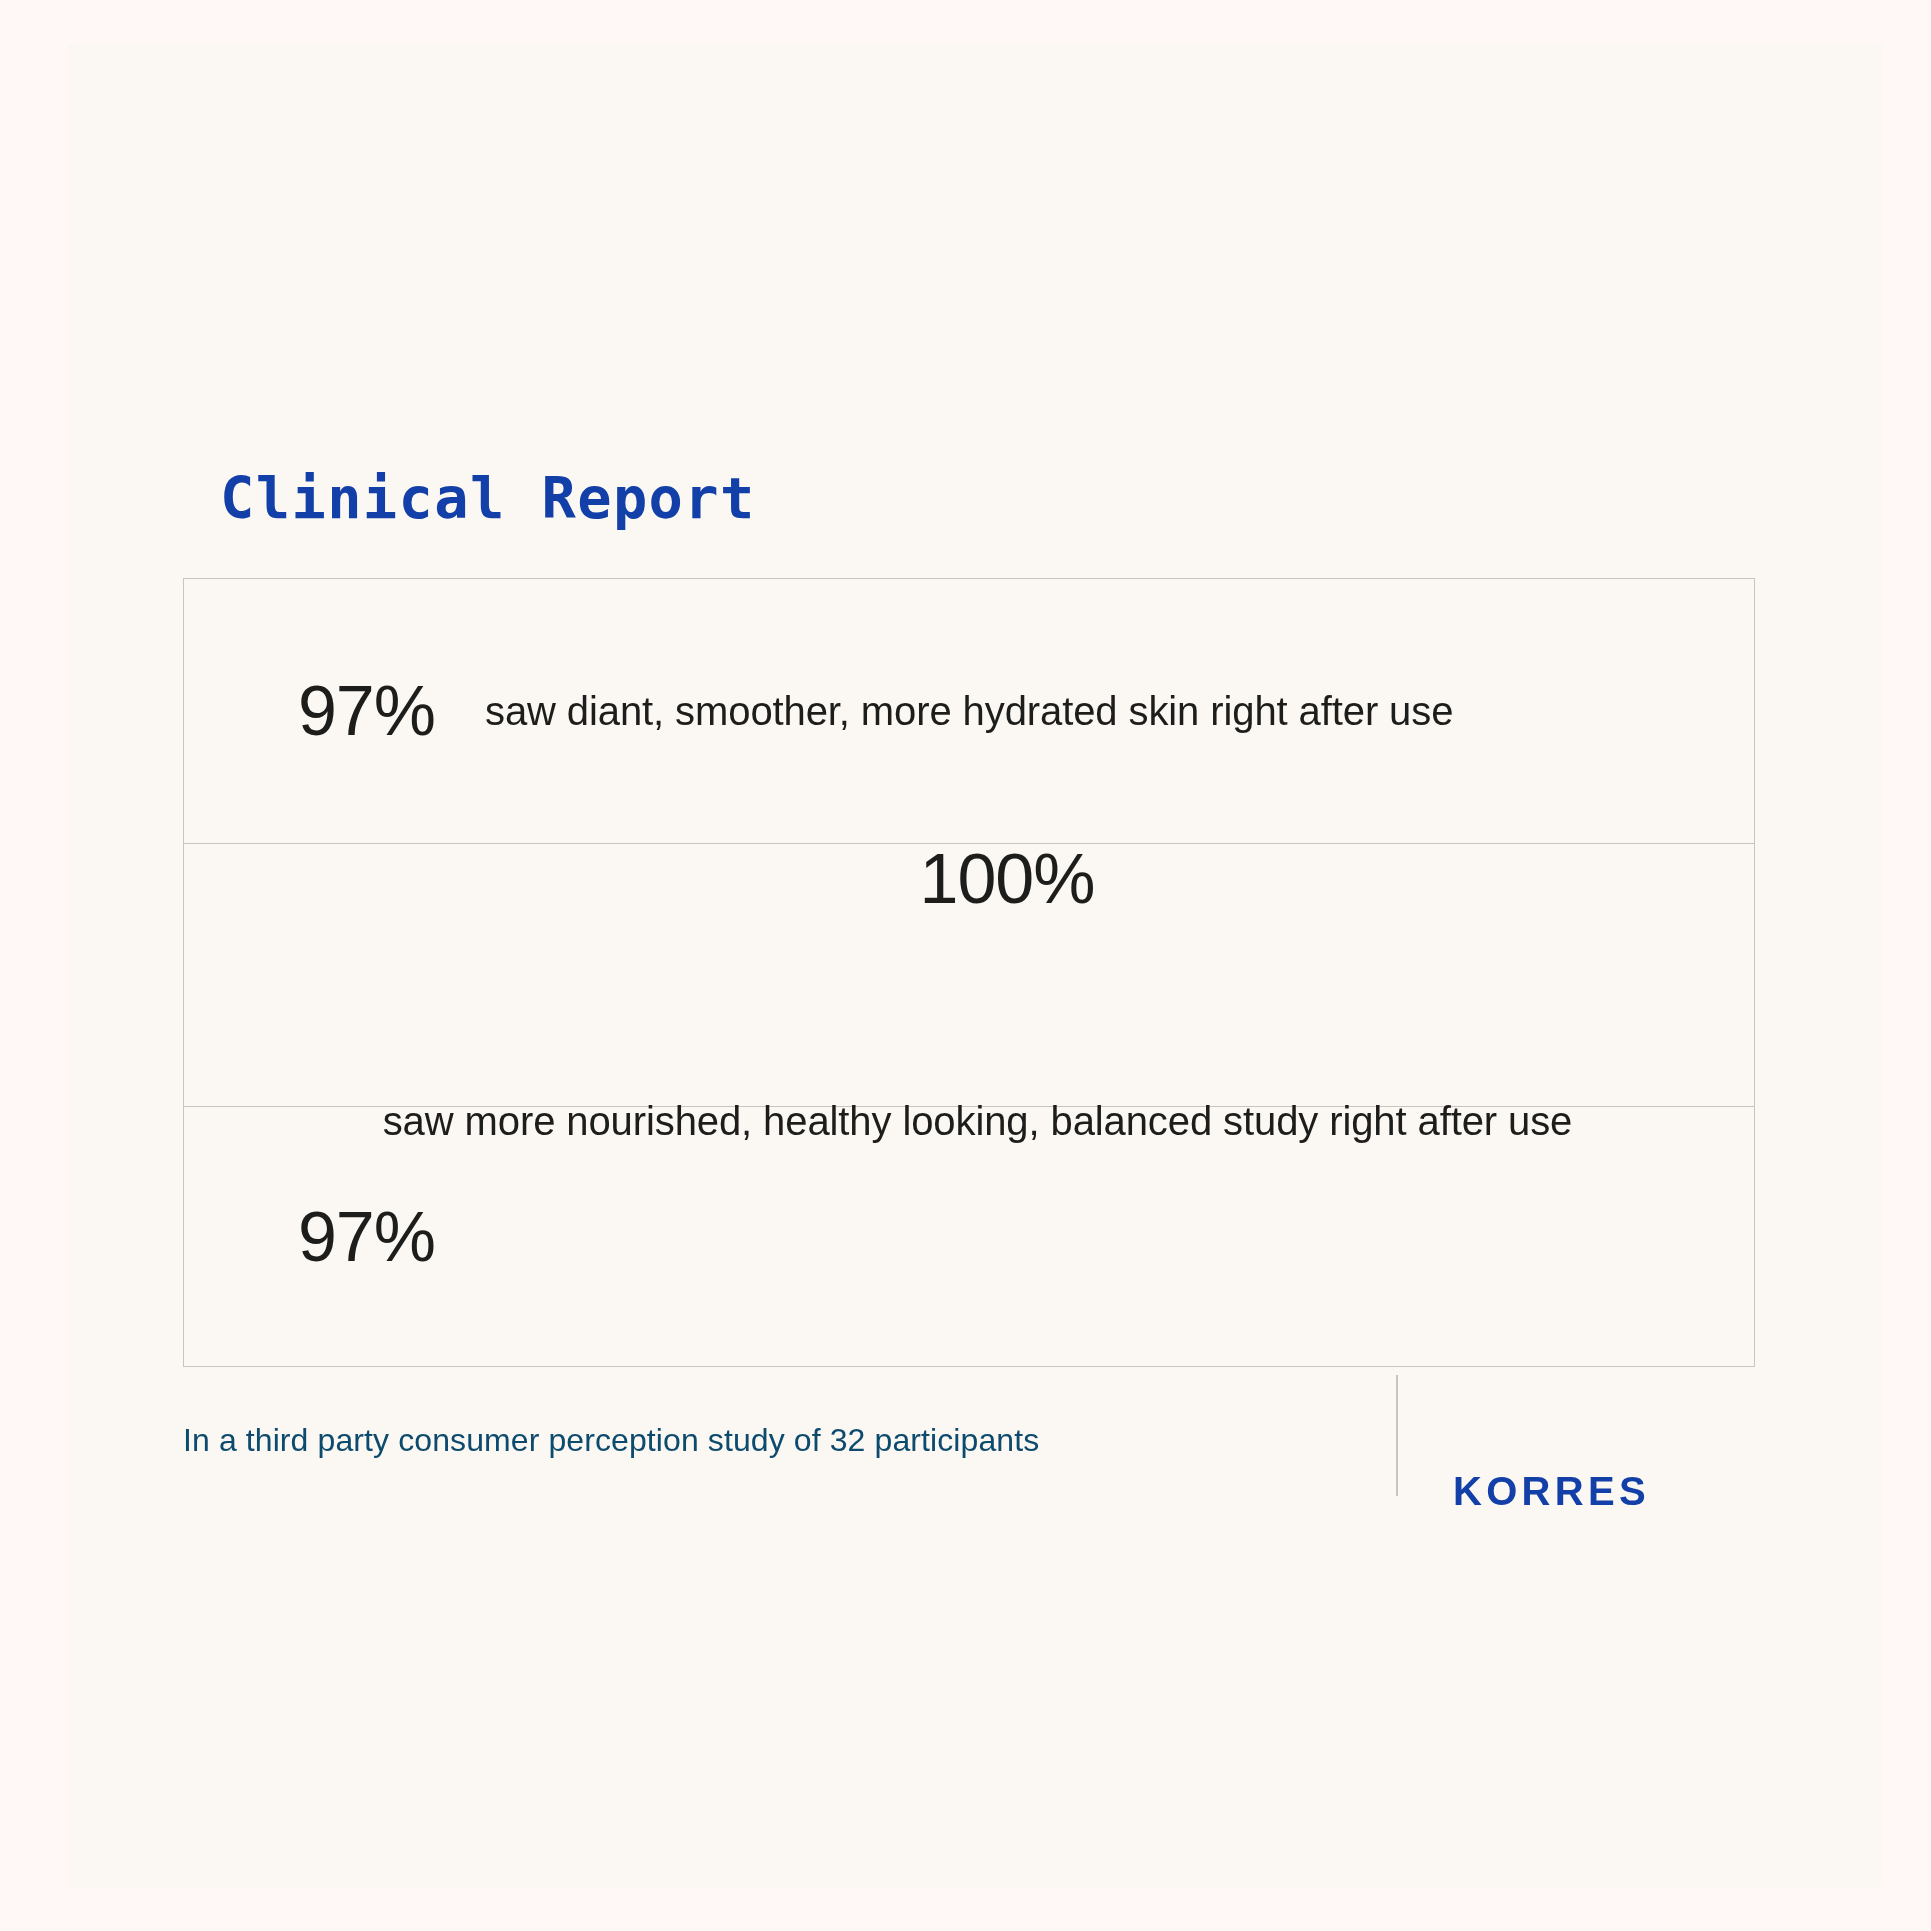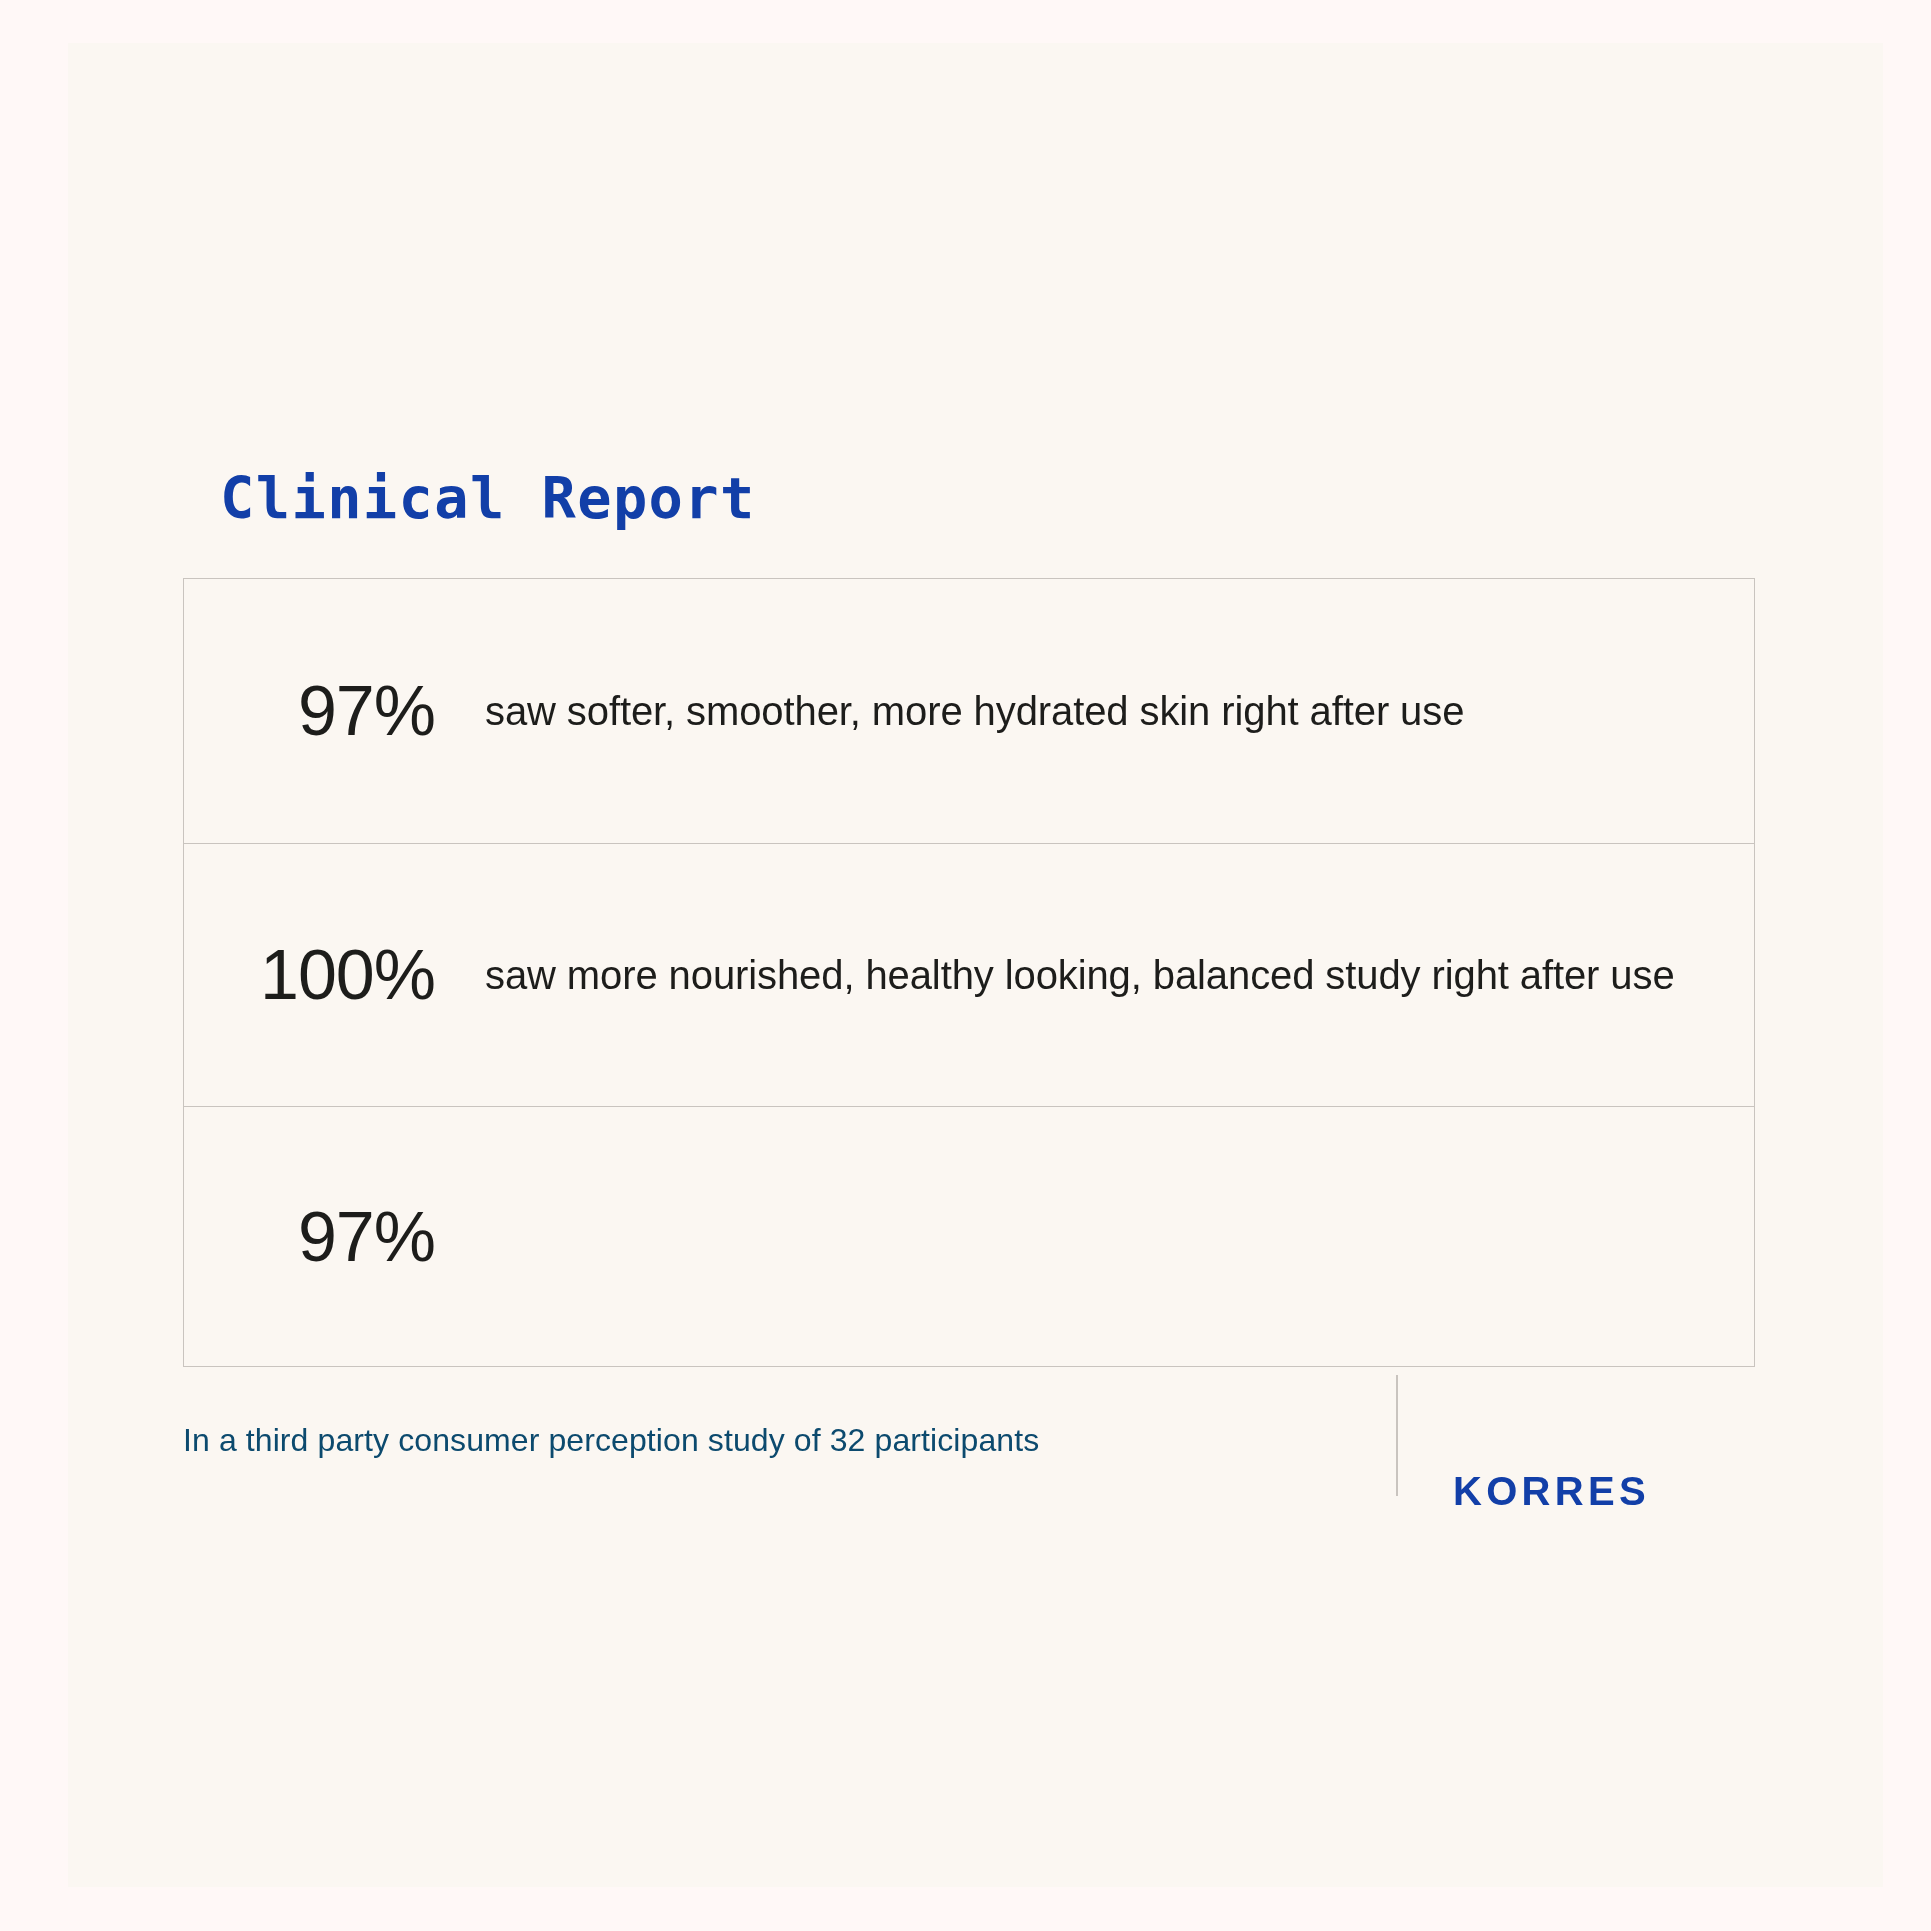--- a/index.html
+++ b/index.html
@@ -60,21 +60,21 @@
   .stat-row {
     position: relative;
     box-sizing: border-box;
     display: flex;
     align-items: center;
     border-bottom: 1.9px solid #C9C4BF;
   }
   .stat-row:last-child { border-bottom: none; }
 
   .stat-row.r0 { height: 265px; }
-  .stat-row.r1 { height: 263px; }
+  .stat-row.r1 { height: 263px; flex-direction: column; }
   .stat-row.r2 { height: 260px; }
 
   .stat-percent {
     width: 251px;
     flex: 0 0 251px;
     text-align: right;
     padding-right: 0px;
     font-family: "Liberation Sans", sans-serif;
     font-weight: 300;
     font-size: 70px;
@@ -136,21 +136,21 @@
 <div id="stage">
 
   <div id="panel"></div>
 
   <div id="report-title">Clinical Report</div>
 
   <div id="stats-table">
 
     <div class="stat-row r0">
       <div class="stat-percent">97%</div>
-      <div class="stat-text">saw softer, smoother, more hydrated skin right after use</div>
+      <div class="stat-text">saw diant, smoother, more hydrated skin right after use</div>
     </div>
 
     <div class="stat-row r1">
       <div class="stat-percent">100%</div>
       <div class="stat-text">saw more nourished, healthy looking, balanced study right after use</div>
     </div>
 
     <div class="stat-row r2">
       <div class="stat-percent">97%</div>
     </div>

